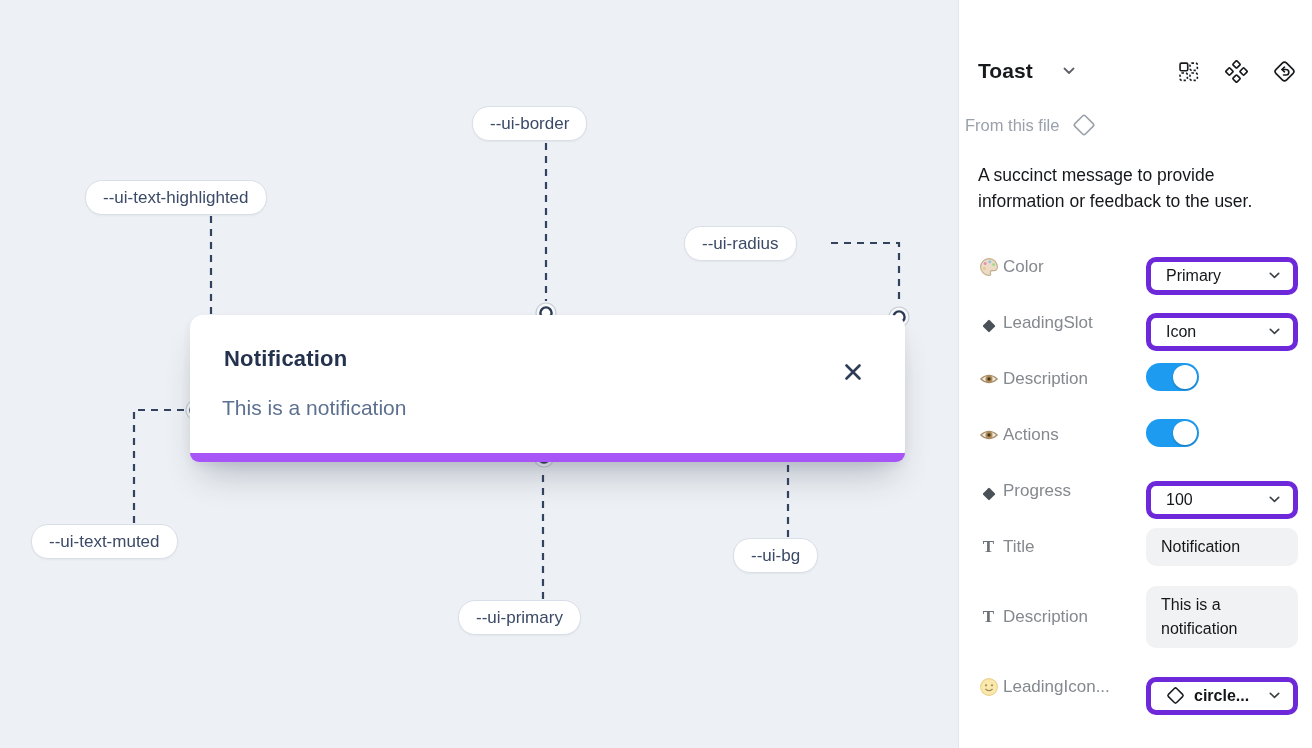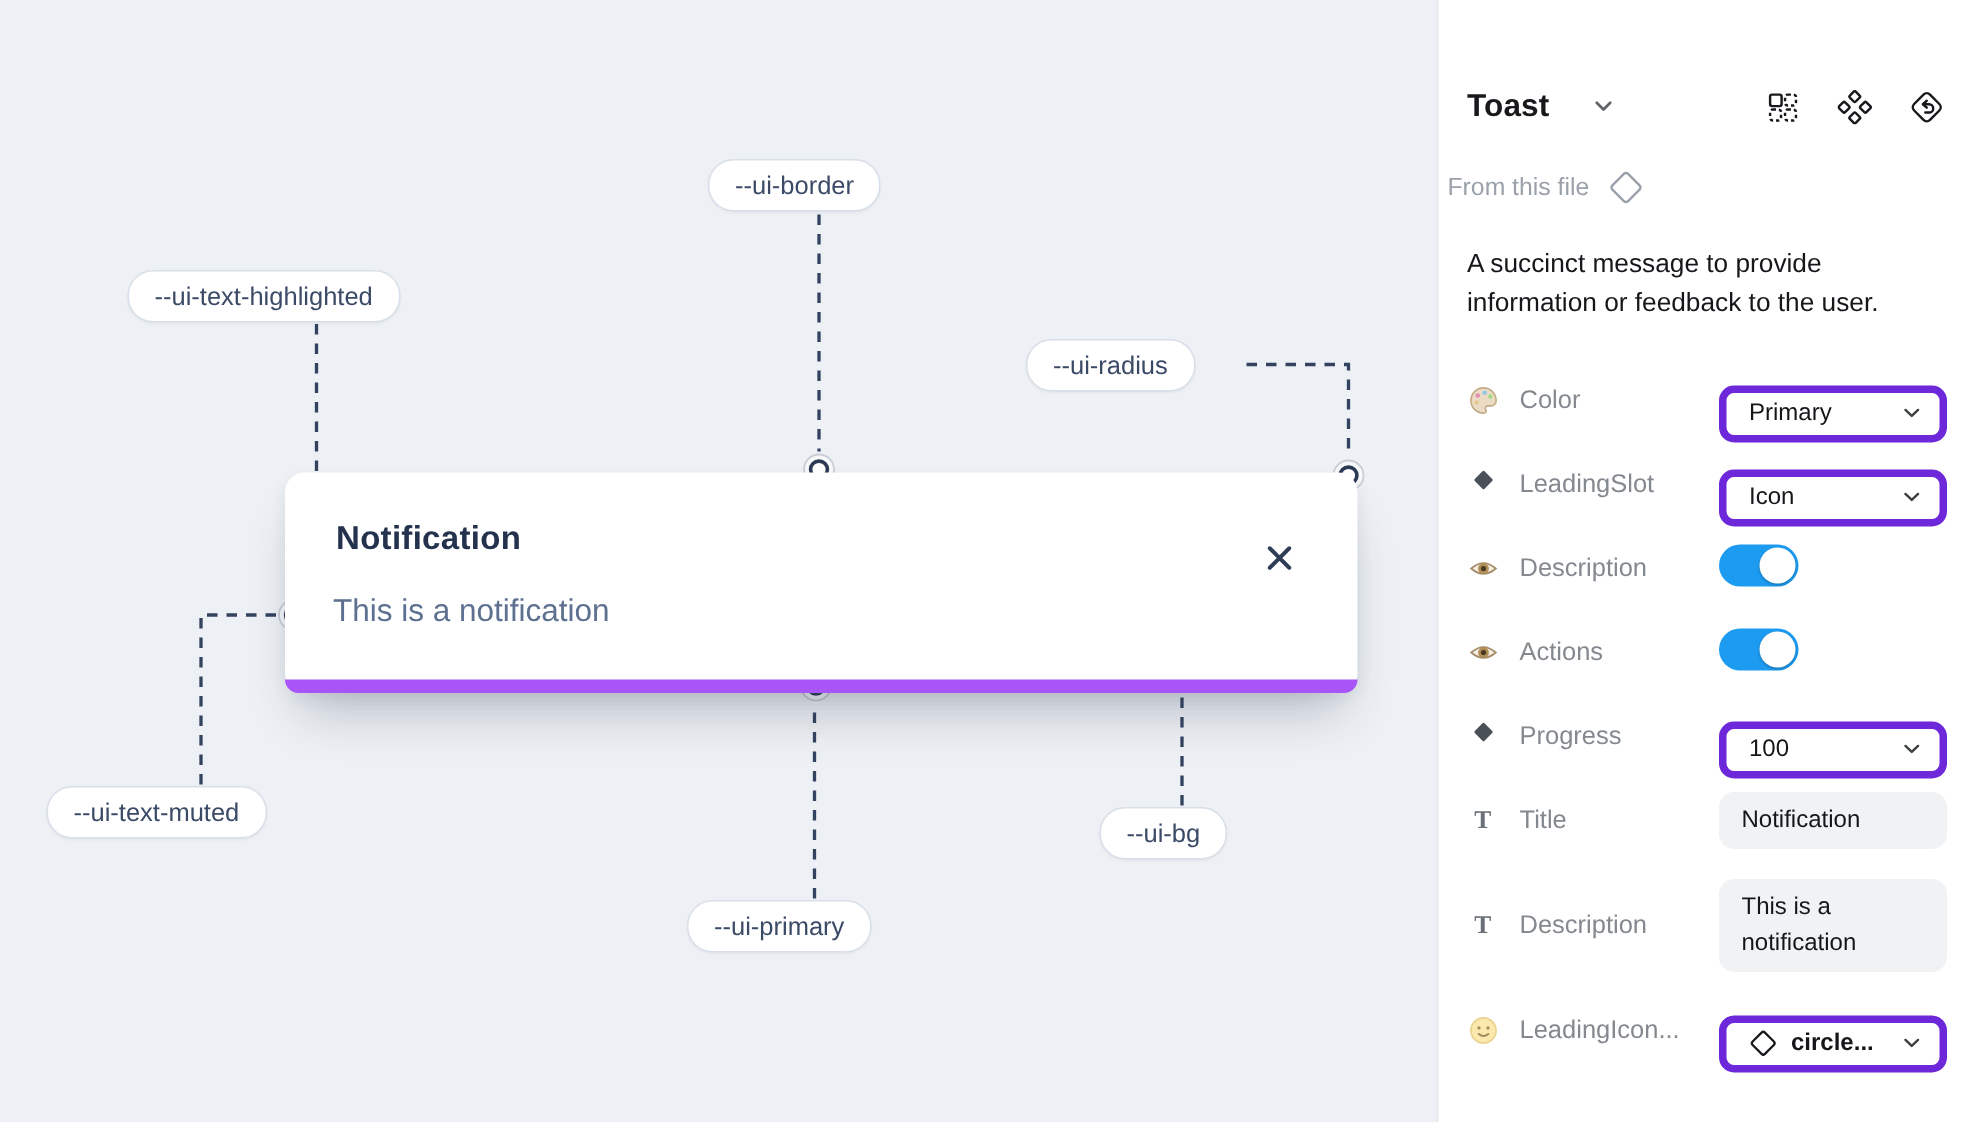--- a/index.html
+++ b/index.html
@@ -41,21 +41,21 @@
   .hicon { width:23px; height:23px; display:flex; cursor:pointer; }
 
   .p-source { position:absolute; left:6px; top:113px; display:flex; align-items:center; gap:13px; }
   .p-source-text { font-size:16.5px; color:#9aa1ab; }
 
   .p-desc { position:absolute; left:19px; top:162px; width:322px; font-size:17.5px; line-height:26px; color:#15171a; }
 
   .p-props { position:absolute; left:19px; top:248px; width:320px; }
   .prow { display:flex; align-items:center; height:38px; margin-bottom:18px; }
   .prow.tall { height:66px; }
-  .prow-label { flex:1; min-width:0; display:flex; align-items:flex-start; gap:14px; font-size:17px; color:#84898f; white-space:nowrap; overflow:hidden; }
+  .prow-label { flex:1; min-width:0; display:flex; align-items:flex-end; gap:4px; font-size:17px; color:#84898f; white-space:nowrap; overflow:hidden; }
   .pi { width:21px; display:flex; justify-content:center; flex:none; }
   .t-glyph { font-family:"Liberation Serif", serif; font-size:17px; font-weight:700; color:#6a7077; }
   .t-glyph::before { content:"T"; }
 
   .ctrl { width:152px; flex:none; }
   .select {
     height:38px; background:#fff; border:5px solid #6d28d9; border-radius:10px;
     display:flex; align-items:center; padding:0 13px 0 15px; cursor:pointer;margin-top:17px;
   }
   .select-value { font-size:16px; color:#141619; font-weight:500; flex:1; min-width:0; overflow:hidden; text-overflow:ellipsis; white-space:nowrap; }

